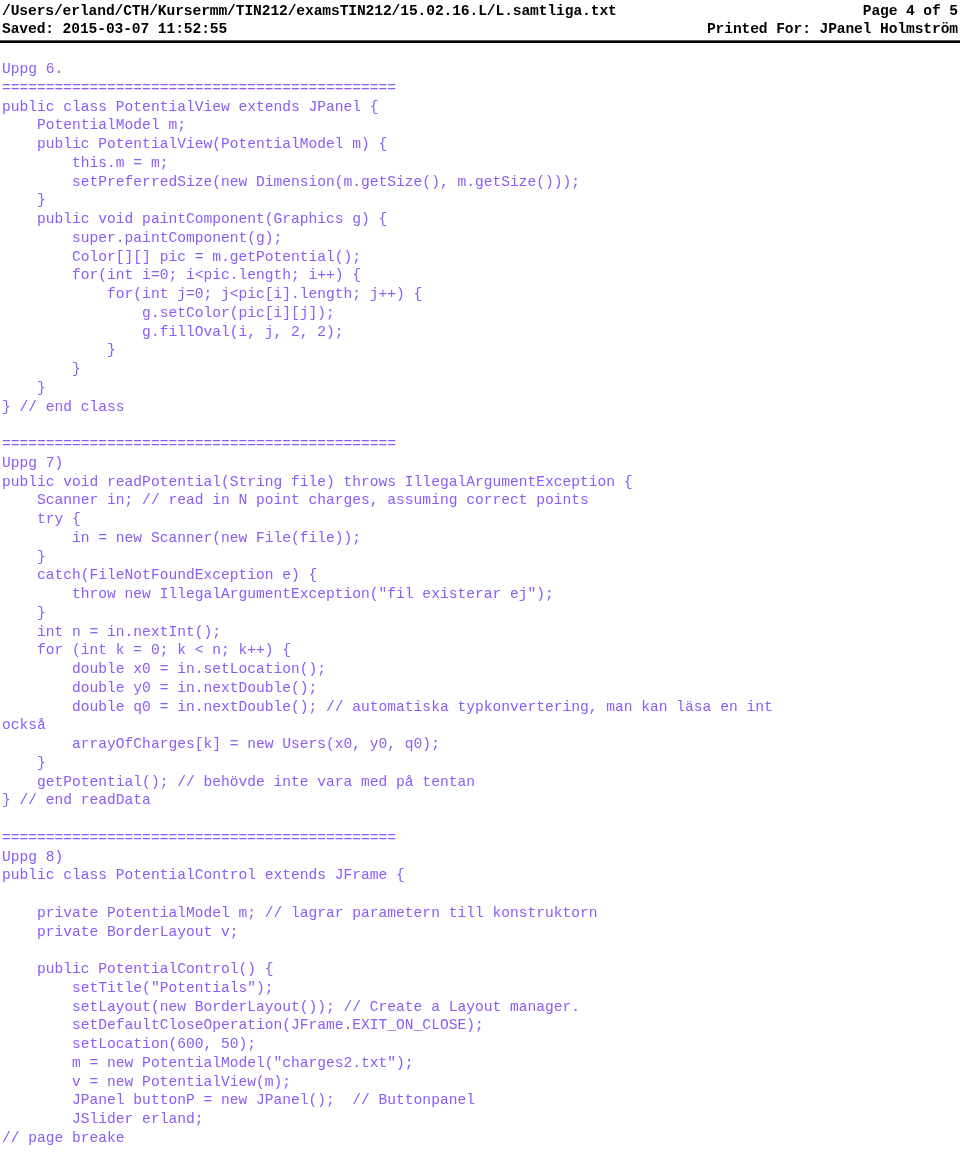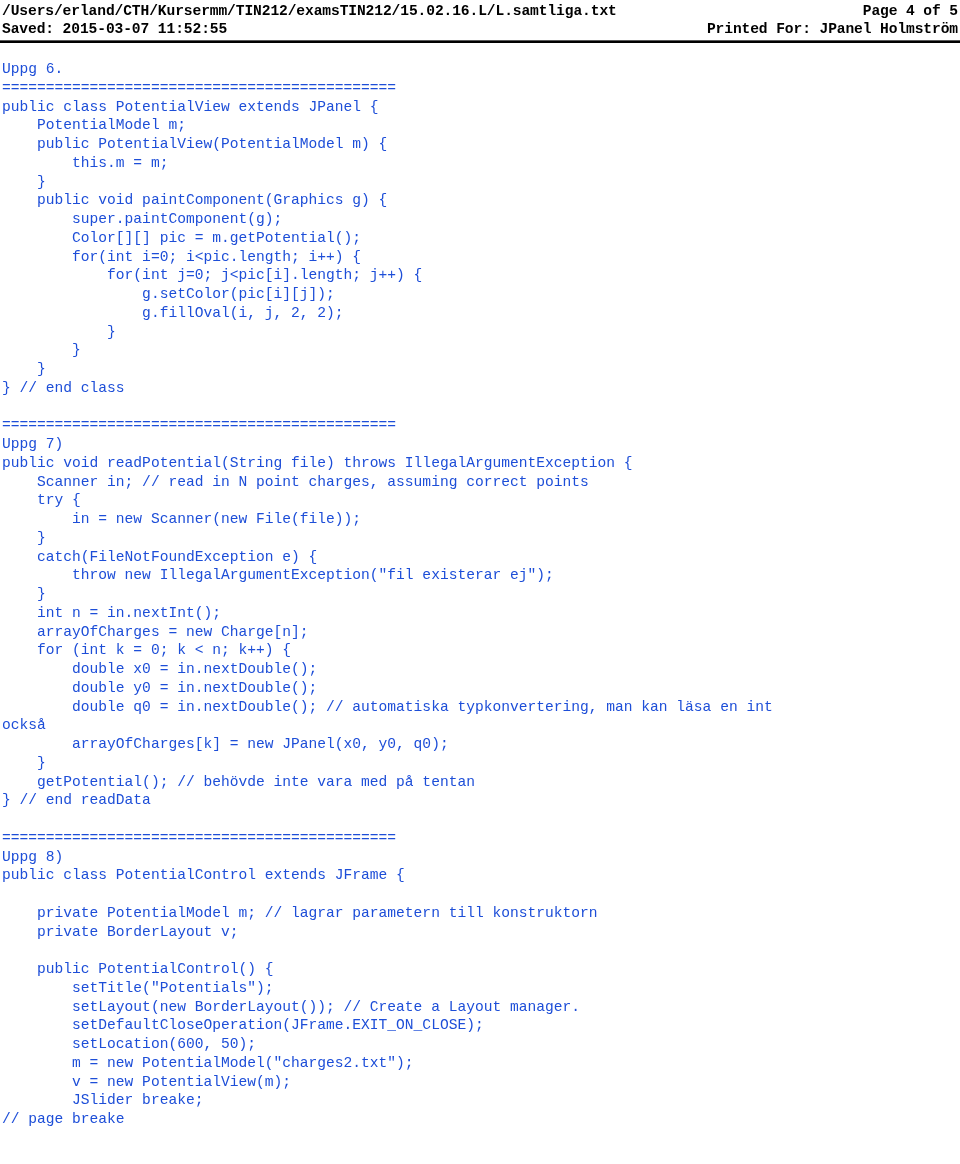--- a/index.html
+++ b/index.html
@@ -65,21 +65,21 @@
     padding: 0 2px;
     box-sizing: border-box;
   }
   .code-line {
     font-family: "Liberation Mono", "DejaVu Sans Mono", monospace;
     font-size: 14.6px;
     line-height: 18.75px;
     height: 18.75px;
     white-space: pre;
     letter-spacing: 0px;
-    color: #1d4ed8;
+    color: #8b5cf6;
   }
   .code-line.blank {
     height: 18.75px;
   }
 </style>
 </head>
 <body>
 
 <div class="page">
 
@@ -96,20 +96,21 @@
 
   <div class="header-rule"></div>
 
   <div class="code-body">
       <div class="code-line">Uppg 6.</div>
       <div class="code-line">=============================================</div>
       <div class="code-line">public class PotentialView extends JPanel {</div>
       <div class="code-line">    PotentialModel m;</div>
       <div class="code-line">    public PotentialView(PotentialModel m) {</div>
       <div class="code-line">        this.m = m;</div>
+      <div class="code-line">        setPreferredSize(new Dimension(m.getSize(), m.getSize()));</div>
       <div class="code-line">    }</div>
       <div class="code-line">    public void paintComponent(Graphics g) {</div>
       <div class="code-line">        super.paintComponent(g);</div>
       <div class="code-line">        Color[][] pic = m.getPotential();</div>
       <div class="code-line">        for(int i=0; i&lt;pic.length; i++) {</div>
       <div class="code-line">            for(int j=0; j&lt;pic[i].length; j++) {</div>
       <div class="code-line">                g.setColor(pic[i][j]);</div>
       <div class="code-line">                g.fillOval(i, j, 2, 2);</div>
       <div class="code-line">            }</div>
       <div class="code-line">        }</div>
@@ -120,42 +121,42 @@
       <div class="code-line">Uppg 7)</div>
       <div class="code-line">public void readPotential(String file) throws IllegalArgumentException {</div>
       <div class="code-line">    Scanner in; // read in N point charges, assuming correct points</div>
       <div class="code-line">    try {</div>
       <div class="code-line">        in = new Scanner(new File(file));</div>
       <div class="code-line">    }</div>
       <div class="code-line">    catch(FileNotFoundException e) {</div>
       <div class="code-line">        throw new IllegalArgumentException("fil existerar ej");</div>
       <div class="code-line">    }</div>
       <div class="code-line">    int n = in.nextInt();</div>
-      <div class="code-line">    arrayOfCharges = new Charge[n];</div>
       <div class="code-line">    for (int k = 0; k &lt; n; k++) {</div>
-      <div class="code-line">        double x0 = in.nextDouble();</div>
+      <div class="code-line">        double x0 = in.setLocation();</div>
       <div class="code-line">        double y0 = in.nextDouble();</div>
       <div class="code-line">        double q0 = in.nextDouble(); // automatiska typkonvertering, man kan läsa en int</div>
       <div class="code-line">också</div>
-      <div class="code-line">        arrayOfCharges[k] = new JPanel(x0, y0, q0);</div>
+      <div class="code-line">        arrayOfCharges[k] = new Users(x0, y0, q0);</div>
       <div class="code-line">    }</div>
       <div class="code-line">    getPotential(); // behövde inte vara med på tentan</div>
       <div class="code-line">} // end readData</div>
       <div class="code-line blank">&nbsp;</div>
       <div class="code-line">=============================================</div>
       <div class="code-line">Uppg 8)</div>
       <div class="code-line">public class PotentialControl extends JFrame {</div>
       <div class="code-line blank">&nbsp;</div>
       <div class="code-line">    private PotentialModel m; // lagrar parametern till konstruktorn</div>
       <div class="code-line">    private BorderLayout v;</div>
       <div class="code-line blank">&nbsp;</div>
       <div class="code-line">    public PotentialControl() {</div>
       <div class="code-line">        setTitle("Potentials");</div>
       <div class="code-line">        setLayout(new BorderLayout()); // Create a Layout manager.</div>
       <div class="code-line">        setDefaultCloseOperation(JFrame.EXIT_ON_CLOSE);</div>
       <div class="code-line">        setLocation(600, 50);</div>
       <div class="code-line">        m = new PotentialModel("charges2.txt");</div>
       <div class="code-line">        v = new PotentialView(m);</div>
-      <div class="code-line">        JSlider breake;</div>
+      <div class="code-line">        JPanel buttonP = new JPanel();  // Buttonpanel</div>
+      <div class="code-line">        JSlider erland;</div>
       <div class="code-line">// page breake</div>
     </div>
 
 </div>
 
 </body></html>

